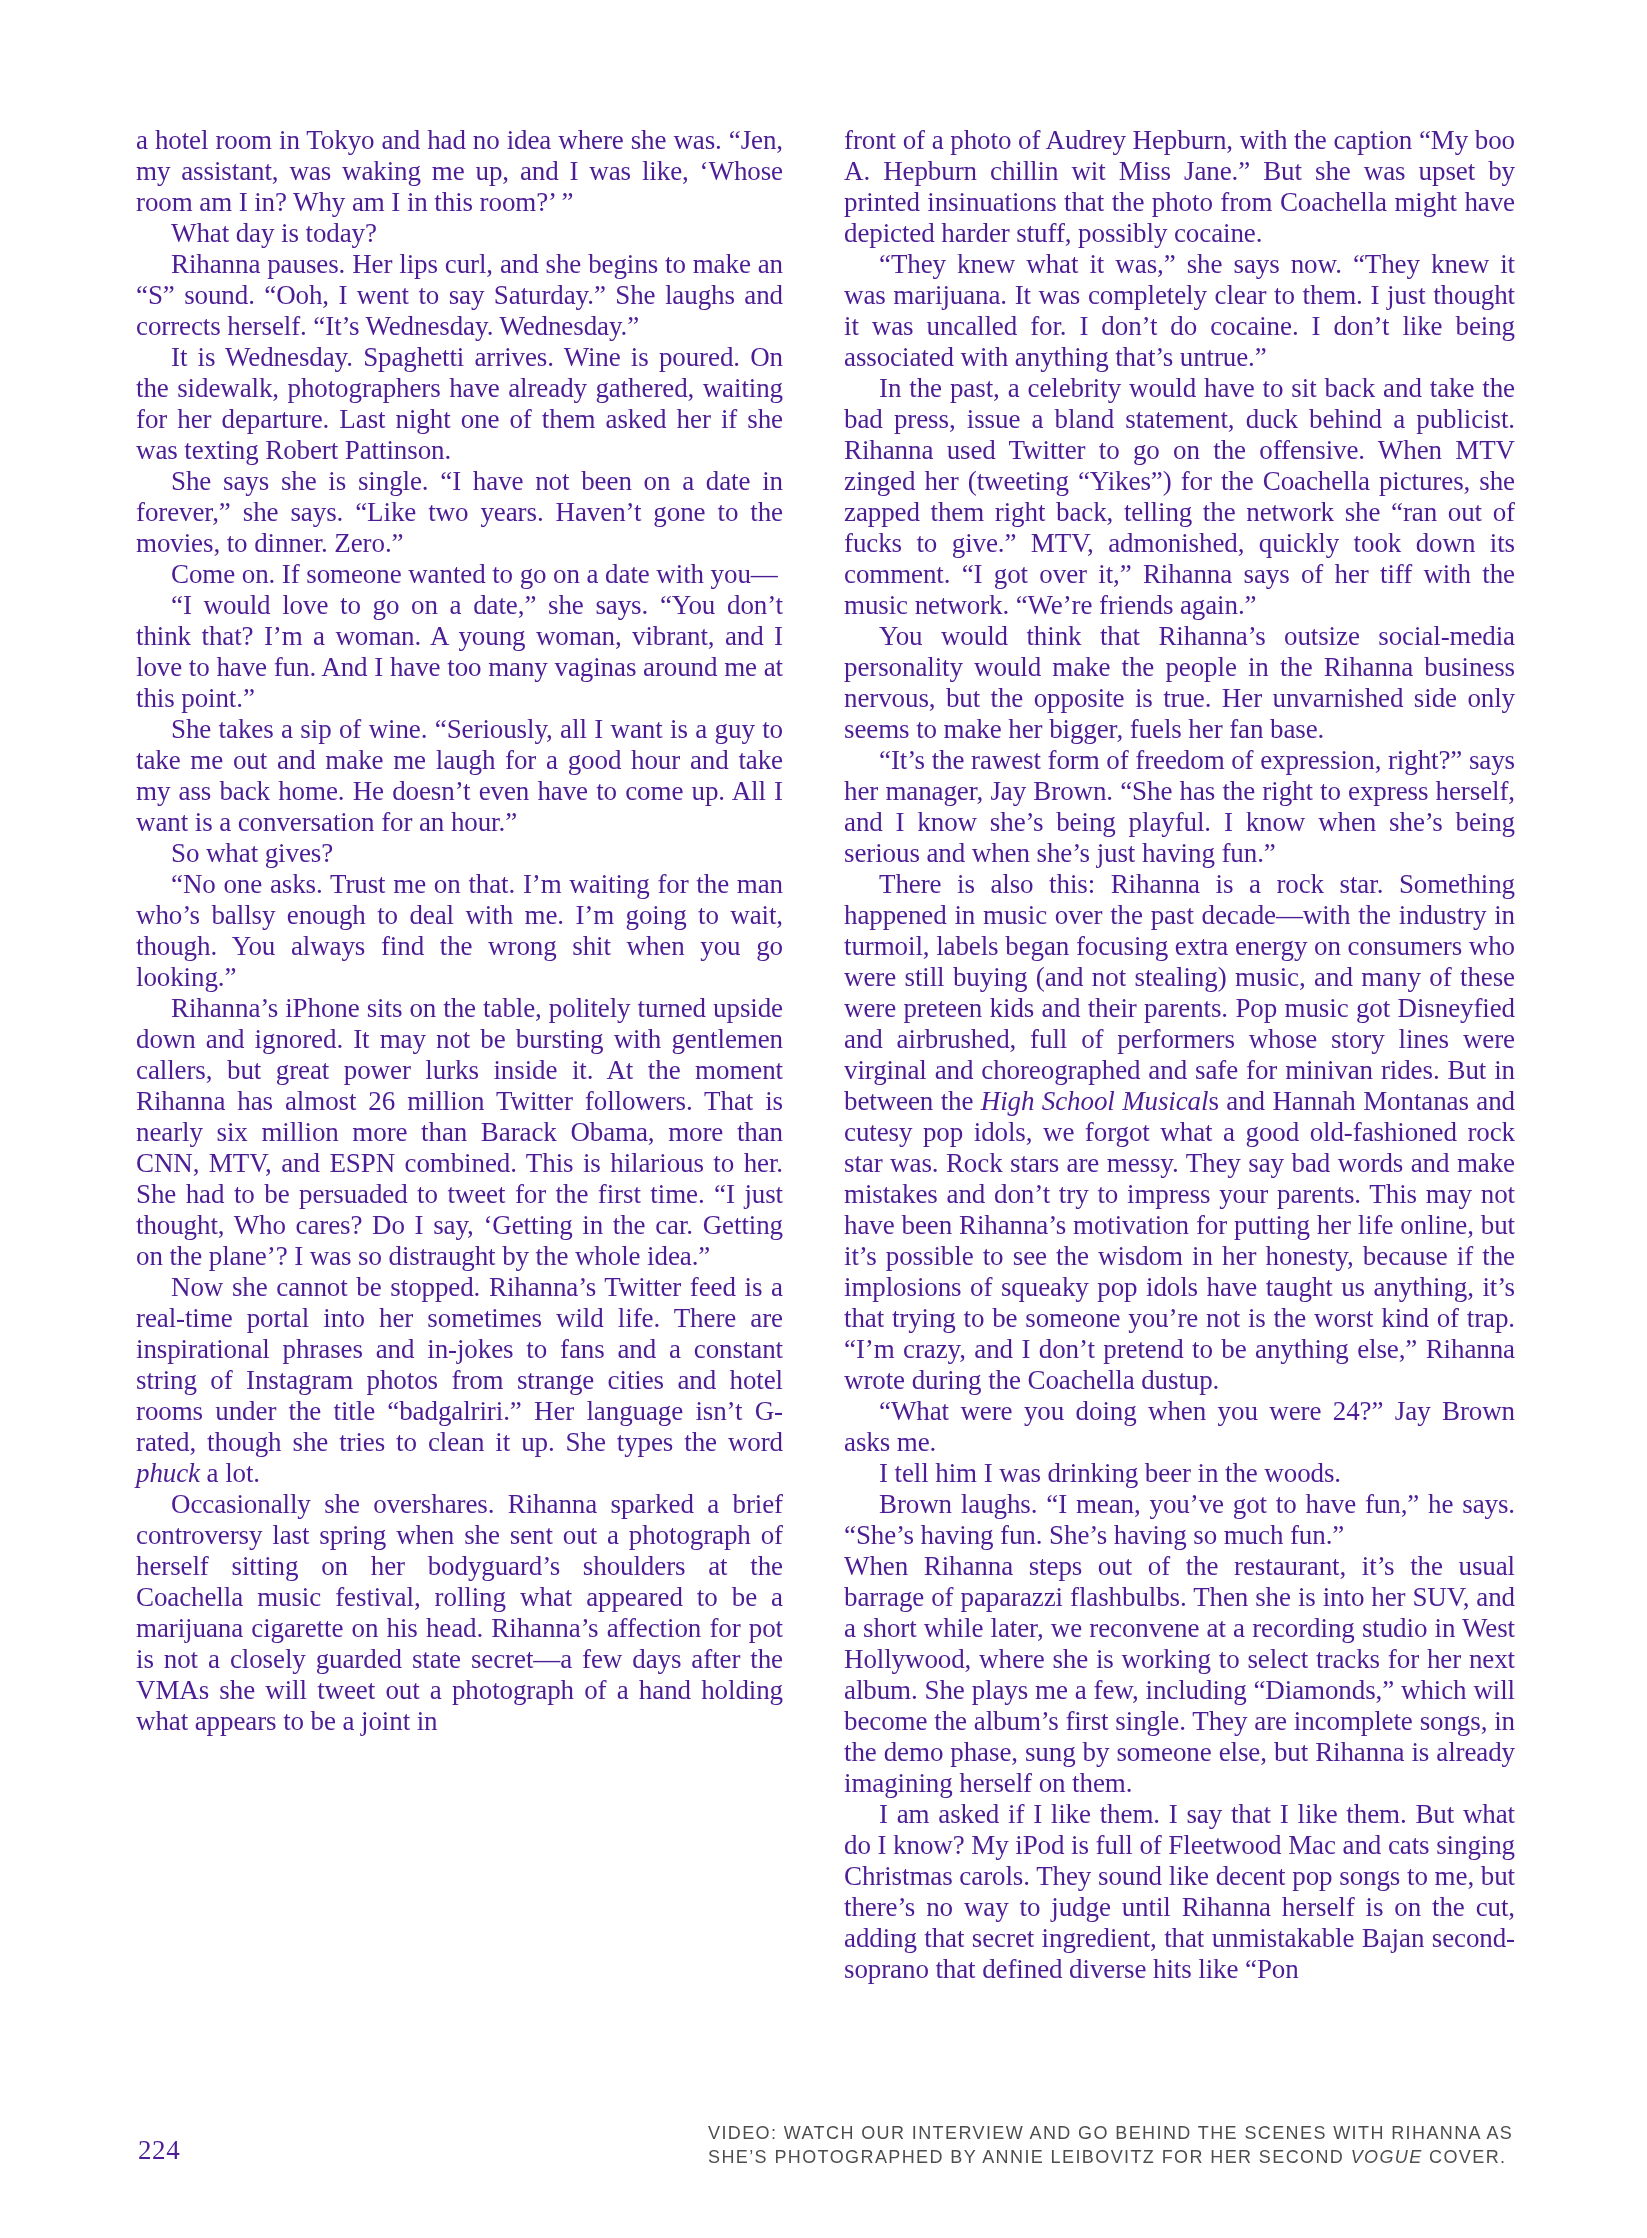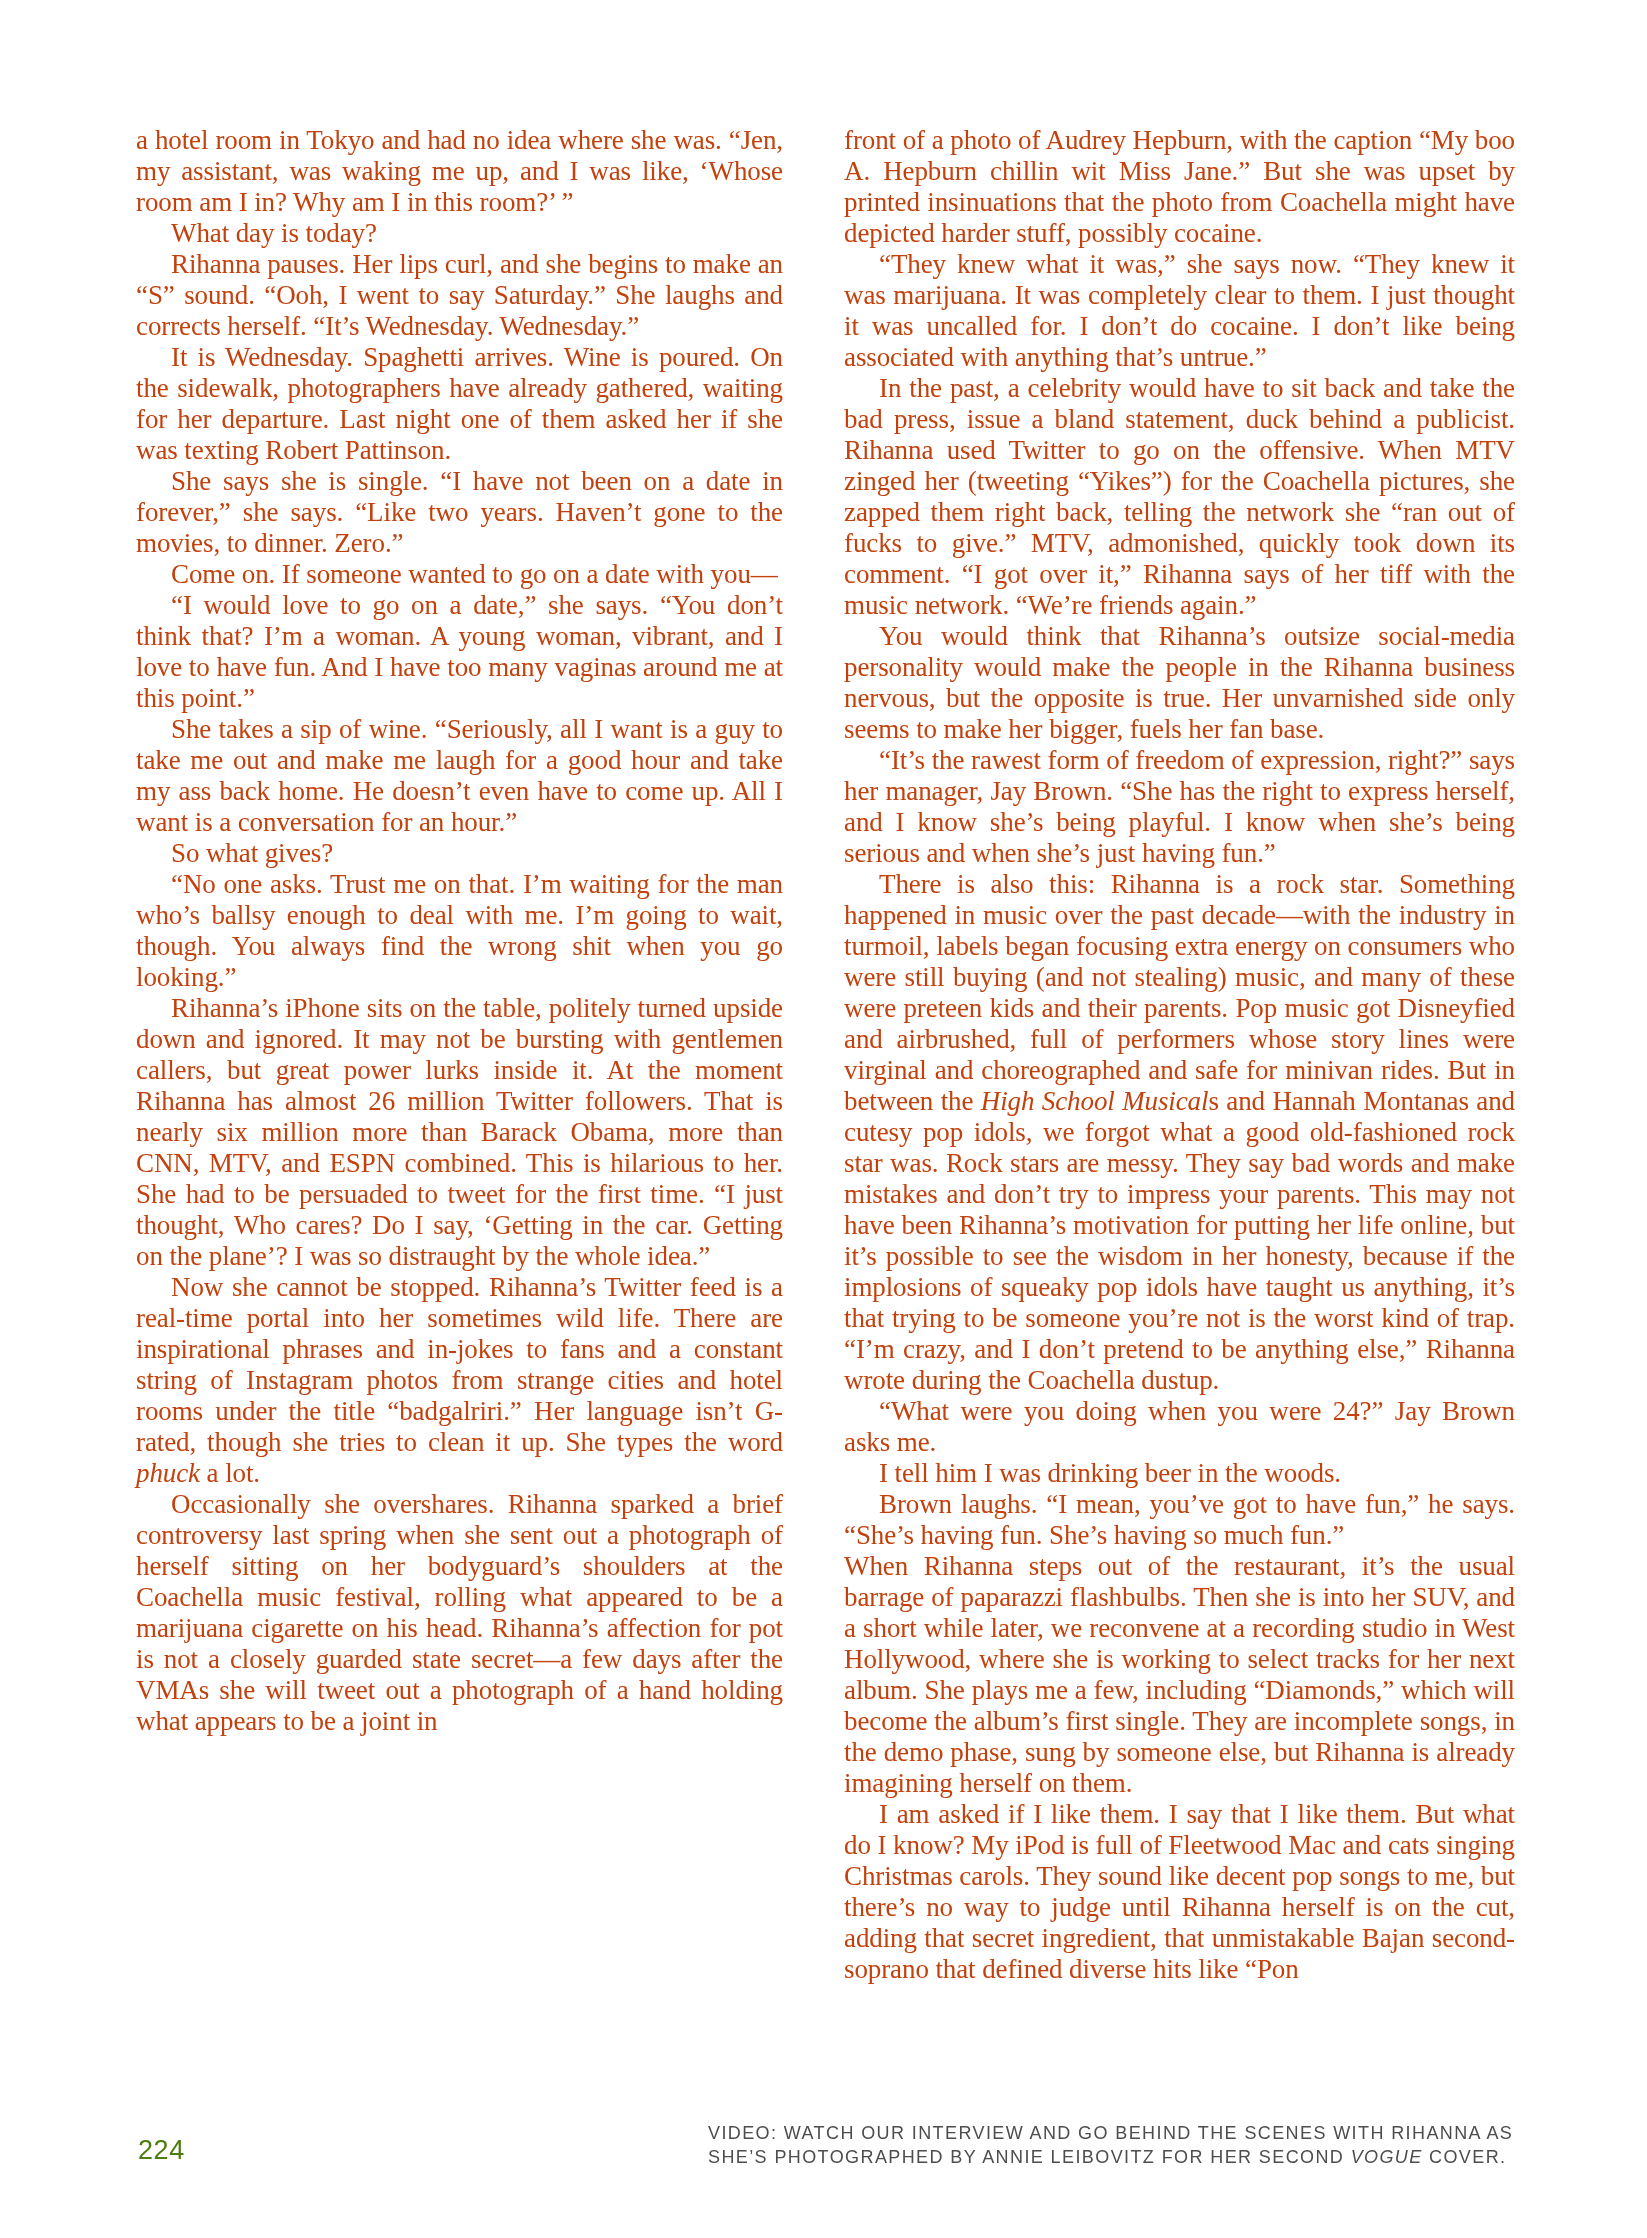--- a/index.html
+++ b/index.html
@@ -6,40 +6,40 @@
   .page{position:relative;width:1647px;height:2239px;background:#ffffff;overflow:hidden;}
   .col{position:absolute;top:125px;}
   .col-left{left:136px;width:647px;}
   .col-right{left:844px;width:671px;}
   p.body{
     margin:0;
     font-family:"Liberation Serif",serif;
     font-size:27px;
     line-height:31px;
     text-align:justify;
-    color:#c2410c;
+    color:#4c1d95;
     letter-spacing:-0.1px;
   }
   p.body i{letter-spacing:-0.1px;}
   .ind{text-indent:35px;}
   .sect{margin-top:33px;}
   .pullquote{margin:44px 0 18px -5px;}
   .pq-line{
     font-family:"DejaVu Sans","Liberation Sans",sans-serif;
     font-weight:200;
     font-size:39px;
     line-height:53px;
     letter-spacing:0.3px;
     color:#161616;
     white-space:nowrap;
   }
   .folio{
     position:absolute;left:138px;top:2135px;
-    font-family:Liberation Sans, sans-serif;
-    font-size:27px;color:#4d7c0f;letter-spacing:0.6px;
+    font-family:Liberation Serif, serif;
+    font-size:27px;color:#4c1d95;letter-spacing:0.6px;
   }
   .credit{
     position:absolute;left:708px;top:2121px;width:769px;
     text-align:center;
     font-family:"Liberation Sans",sans-serif;
     font-size:18px;line-height:24px;
     color:#4d4d4d;letter-spacing:1.4px;
   }
   .credit-line{white-space:nowrap;}
 </style>

